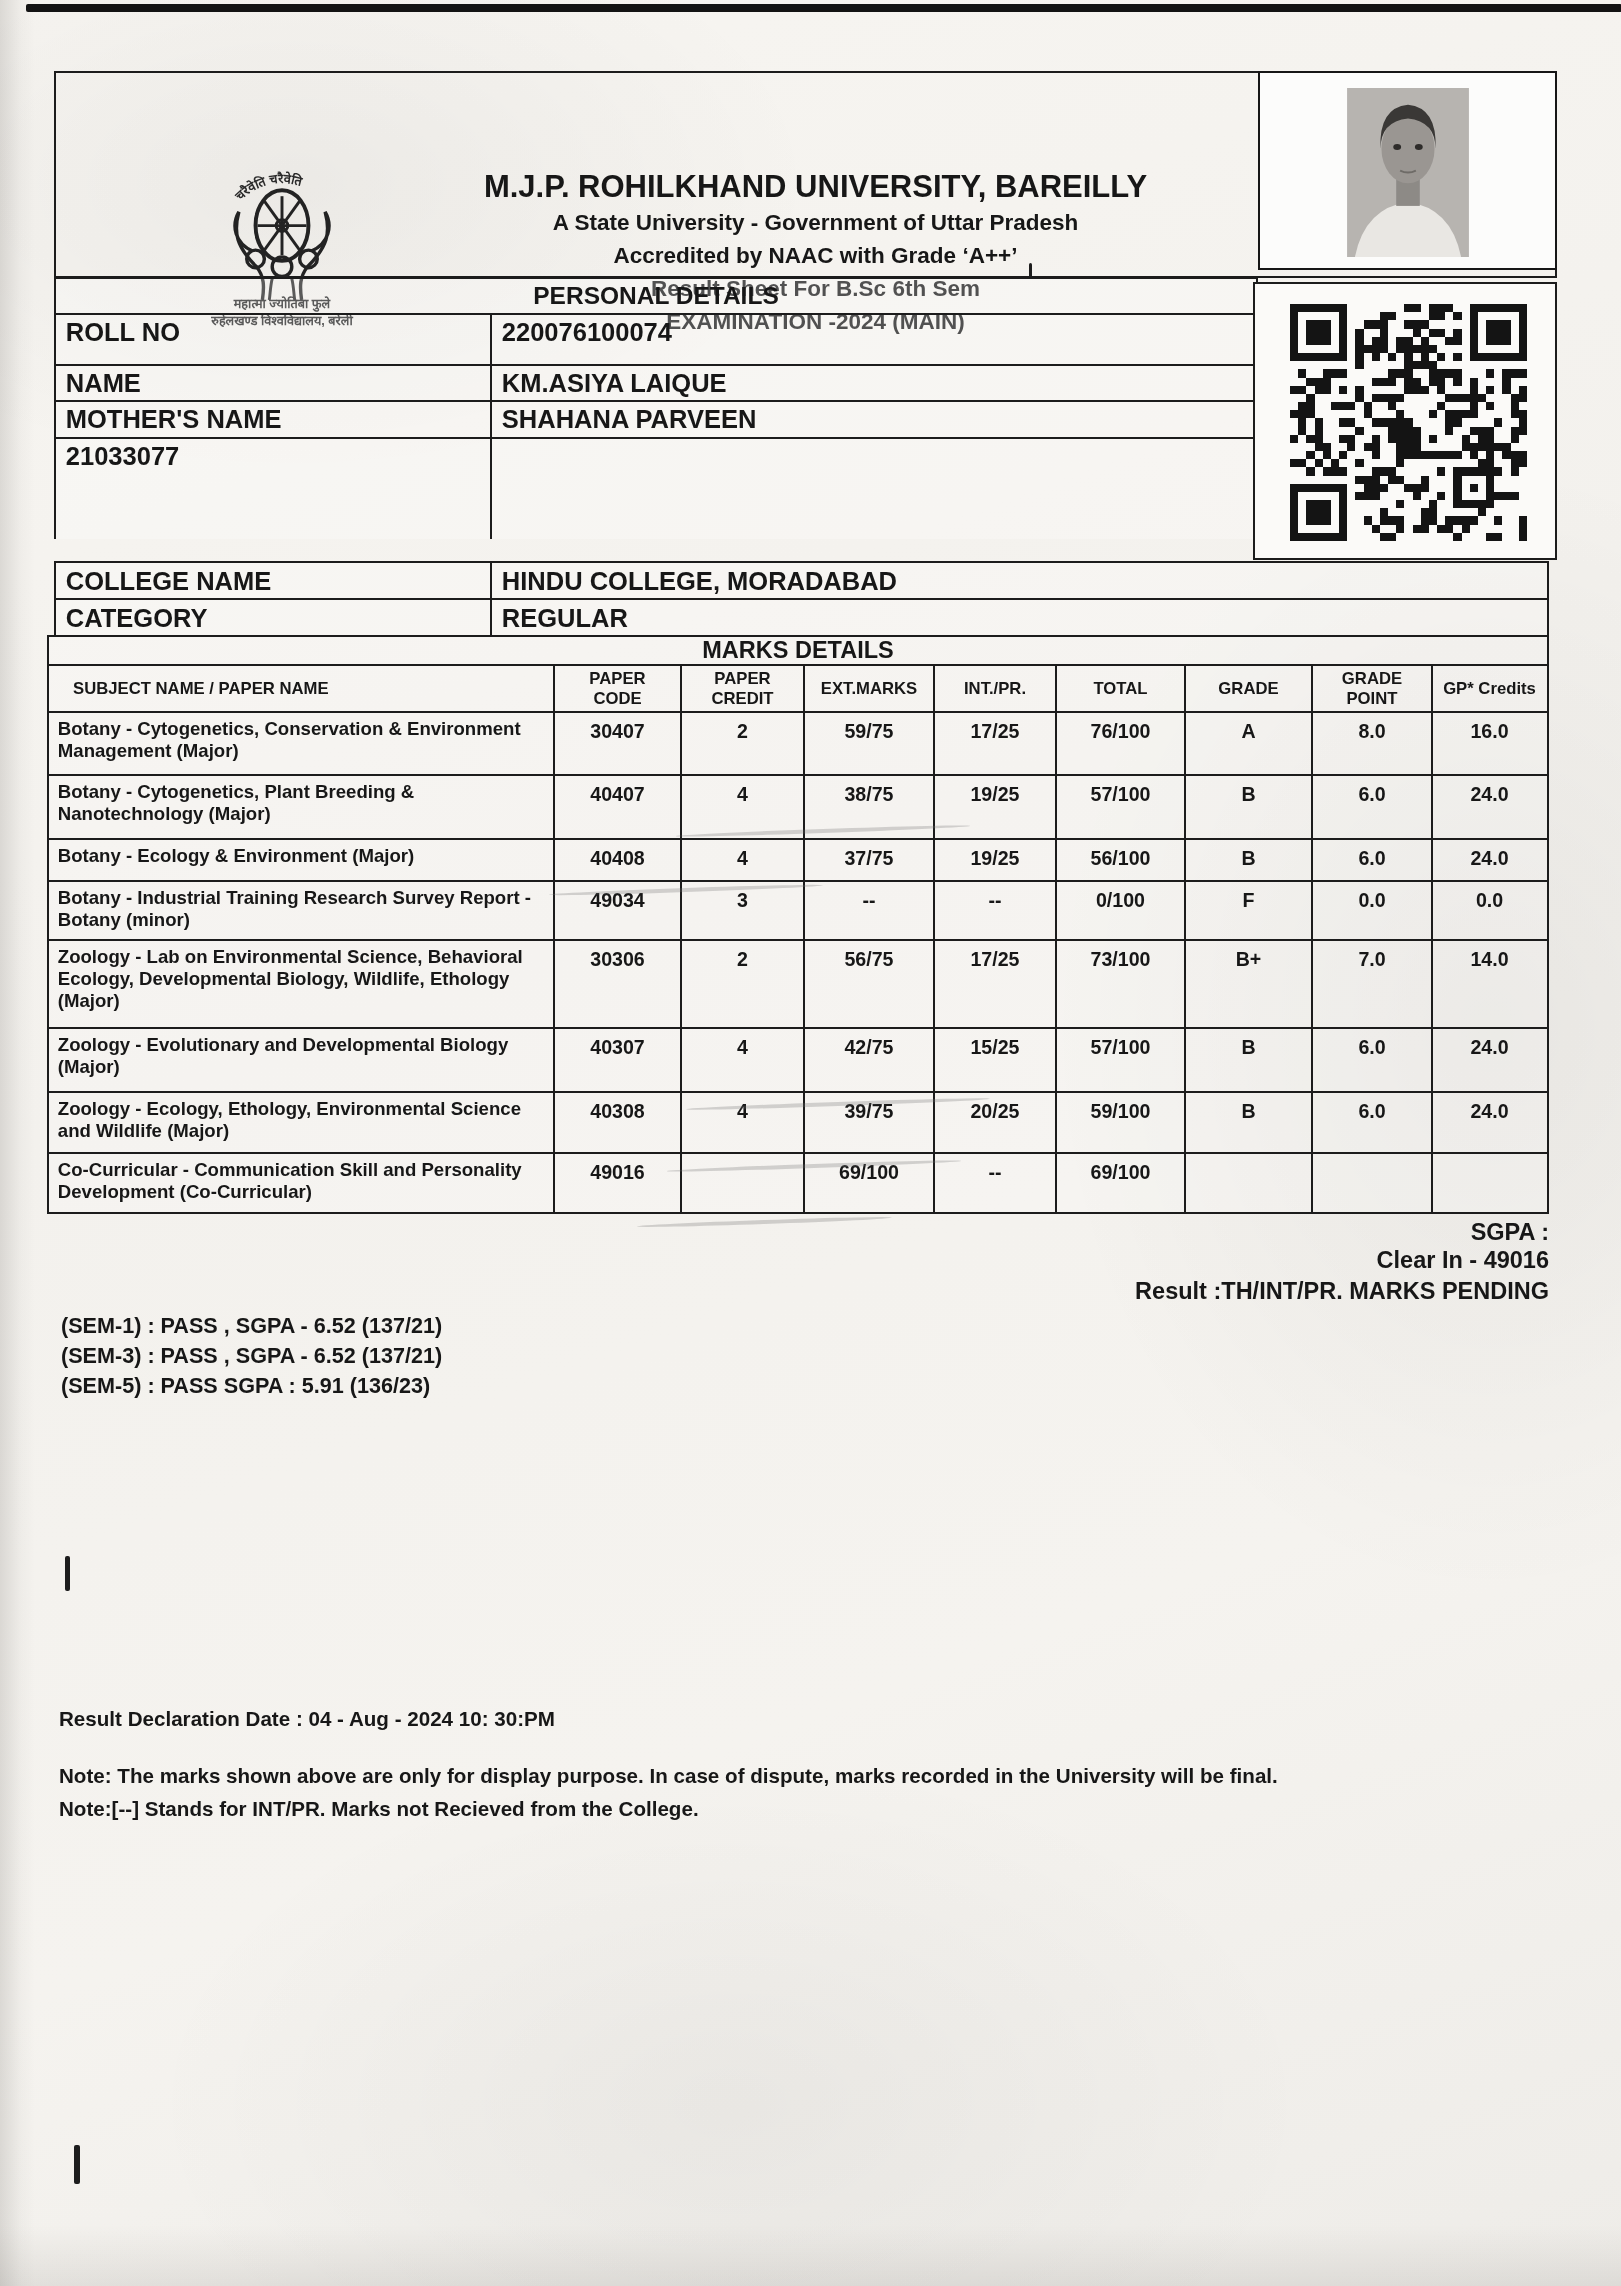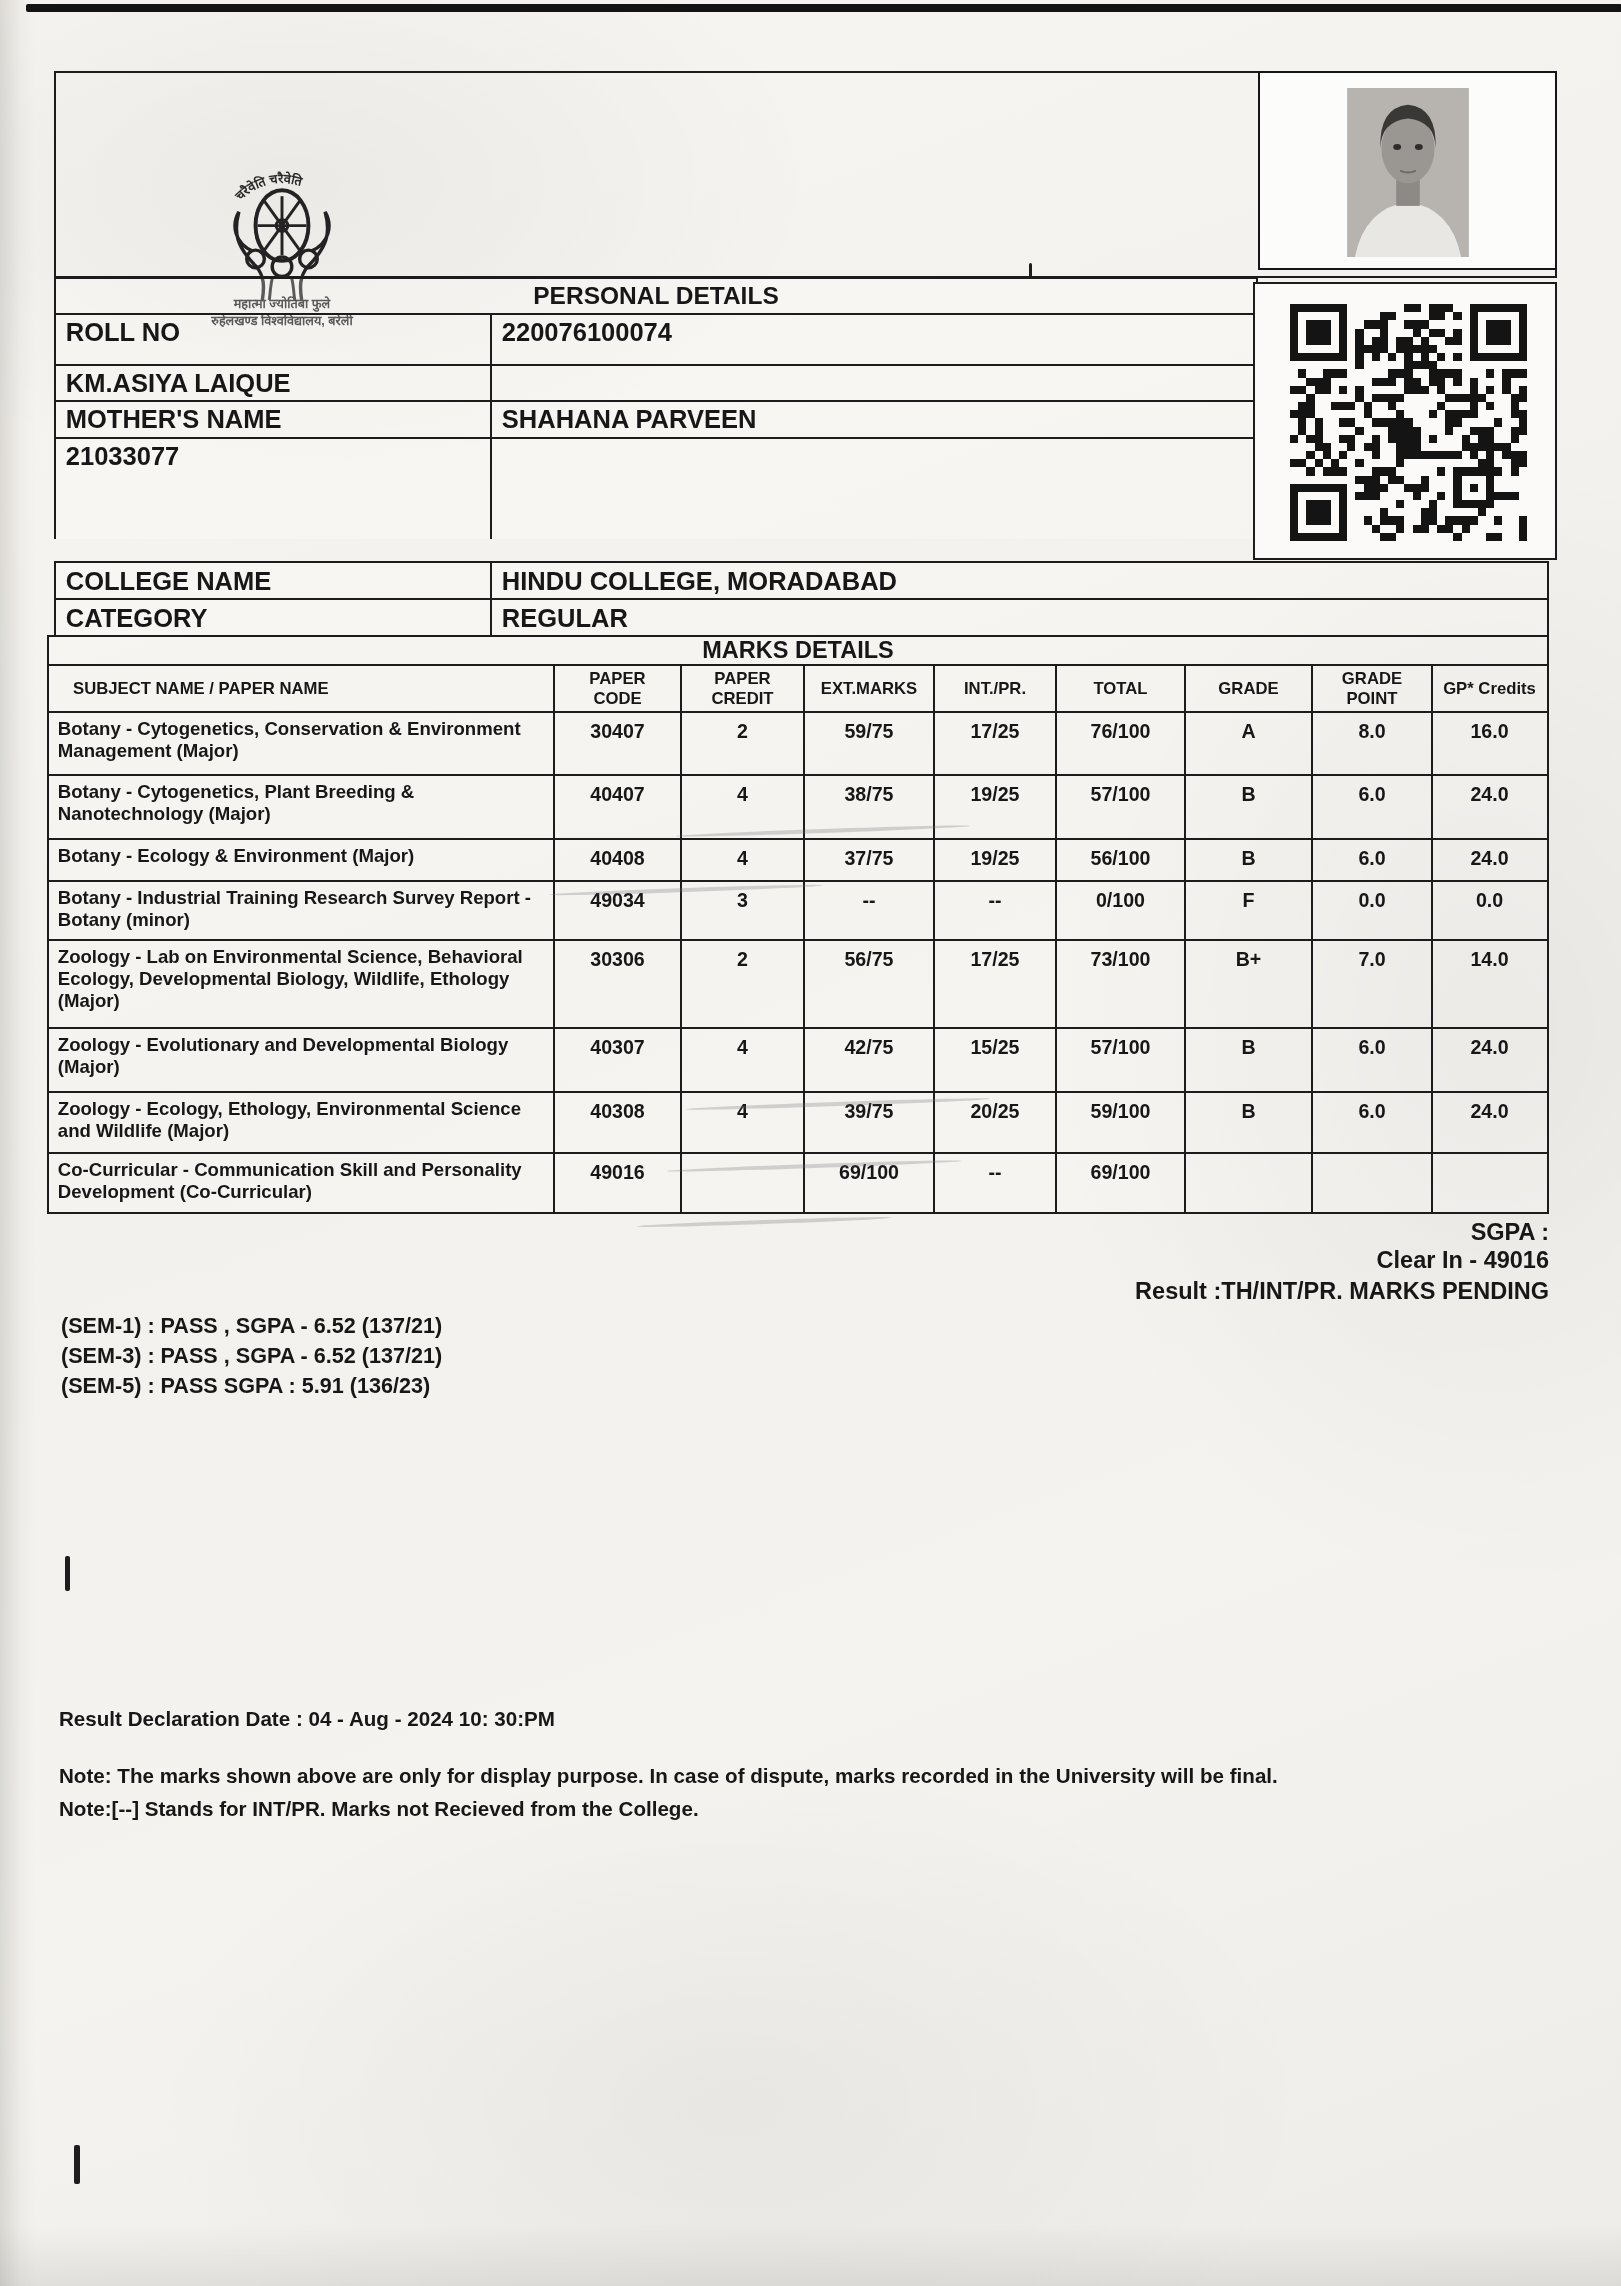--- a/index.html
+++ b/index.html
@@ -113,20 +113,27 @@
         <path d="M80,96 C62,88 58,70 66,56 C60,78 64,92 84,112 C92,122 92,132 90,146" stroke-width="3.5"></path>
         <path d="M140,96 C158,88 162,70 154,56 C160,78 156,92 136,112 C128,122 128,132 130,146" stroke-width="3.5"></path>
         <path d="M100,124 C98,132 98,140 97,146" stroke-width="3"></path>
         <path d="M120,124 C122,132 122,140 123,146" stroke-width="3"></path>
       </svg>
       <div class="logo-lines">
         <div>महात्मा ज्योतिबा फुले</div>
         <div>रुहेलखण्ड विश्वविद्यालय, बरेली</div>
       </div>
     </div>
+    <div class="hdr-text">
+      <div class="hdr-title">M.J.P. ROHILKHAND UNIVERSITY, BAREILLY</div>
+      <div class="hdr-sub">A State University - Government of Uttar Pradesh</div>
+      <div class="hdr-sub">Accredited by NAAC with Grade ‘A++’</div>
+      <div class="hdr-sub">Result Sheet For B.Sc 6th Sem</div>
+      <div class="hdr-sub">EXAMINATION -2024 (MAIN)</div>
+    </div>
   </div>
 
   <div class="photo-box">
     <div class="photo">
       <svg width="122" height="169" viewBox="0 0 124 172">
         <rect x="0" y="0" width="124" height="172" fill="#b7b4b0"></rect>
         <path d="M8,172 Q18,122 62,116 Q106,122 116,172 Z" fill="#e9e7e3"></path>
         <rect x="50" y="92" width="24" height="28" fill="#8d8a86"></rect>
         <ellipse cx="62" cy="62" rx="27" ry="35" fill="#9a9692"></ellipse>
         <path d="M34,62 Q32,20 62,17 Q92,20 90,62 Q90,34 62,31 Q34,34 34,62 Z" fill="#3a3836"></path>
@@ -138,20 +145,21 @@
   </div>
 
   <div class="pd-table">
     <div class="pd-title">PERSONAL DETAILS</div>
     <div id="personal-rows">
         <div class="p-row pr1">
           <div class="c">ROLL NO</div>
           <div class="c">220076100074</div>
         </div>
         <div class="p-row pr2">
+          <div class="c">NAME</div>
           <div class="c">KM.ASIYA LAIQUE</div>
         </div>
         <div class="p-row pr4">
           <div class="c">MOTHER'S NAME</div>
           <div class="c">SHAHANA PARVEEN</div>
         </div>
         <div class="p-row pr5">
           <div class="c">21033077</div>
         </div>
       </div>

